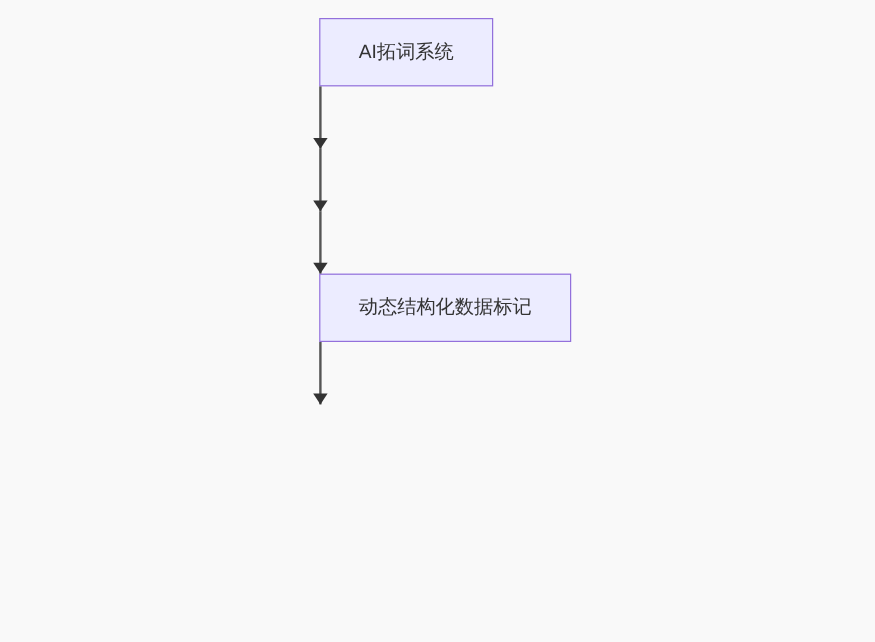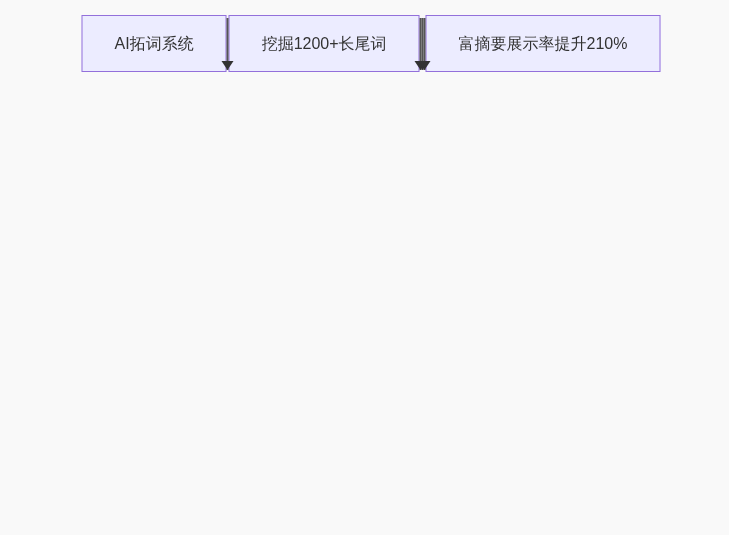--- a/index.html
+++ b/index.html
@@ -12,22 +12,22 @@
     height: 535px;
     background: #f9f9f9;
     overflow: hidden;
   }
   .diagram {
     position: absolute;
     left: 371px;
     top: 15px;
     transform: translateX(-50%);
     display: flex;
-    flex-direction: row;
-    align-items: center;
+    flex-direction: column;
+    align-items: flex-start;
   }
   .node {
     height: 57px;
     padding: 0 32px;
     display: flex;
     align-items: center;
     justify-content: center;
     background: #ECECFF;
     border: 1px solid #9370DB;
     color: #333333;
@@ -59,30 +59,27 @@
 
 <div class="canvas">
   <div class="diagram">
 
     <div class="node">
       <span>AI拓词系统</span>
     </div>
 
     <div class="connector"></div>
 
-    <div class="node">
-      <span>挖掘1200+长尾词</span>
-    </div>
-
-    <div class="connector"></div>
-
 
     <div class="connector"></div>
 
 
     <div class="connector"></div>
 
     <div class="node">
-      <span>富摘要展示率提升210%</span>
+      <span>动态结构化数据标记</span>
     </div>
+
+    <div class="connector"></div>
+
 
   </div>
 </div>
 
 </body></html>

